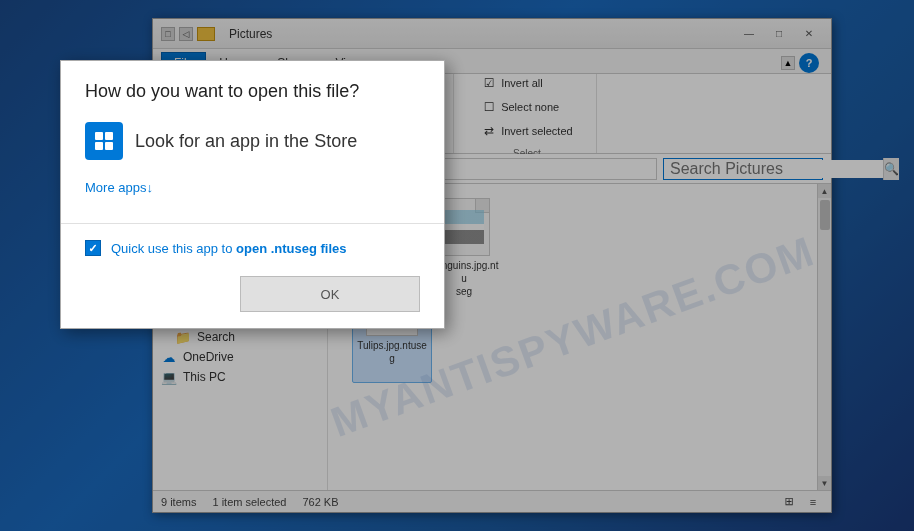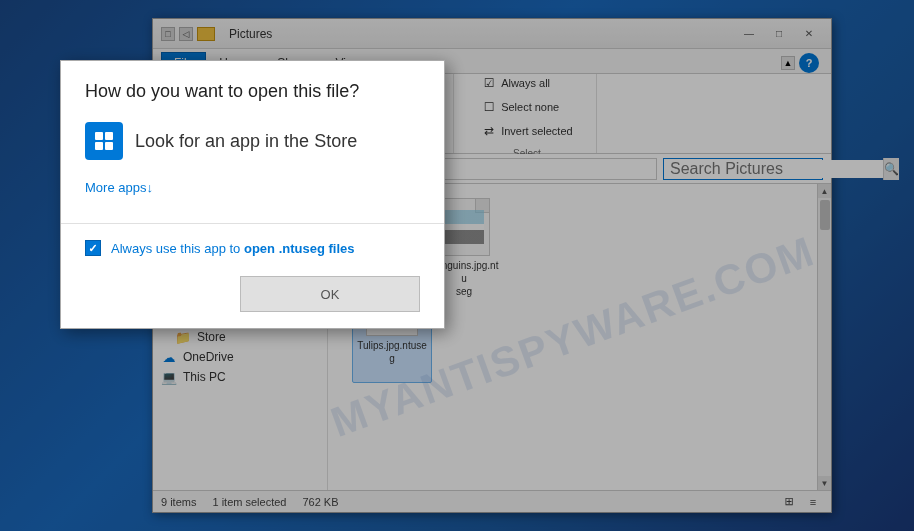--- a/index.html
+++ b/index.html
@@ -543,21 +543,21 @@
             <span style="font-size:10px;">Properties</span>
           </div>
         </div>
         <span class="ribbon-group-label">Open</span>
       </div>
 
       <div class="ribbon-group">
         <div class="select-group">
           <div class="ribbon-btn-small">
             <div class="ribbon-icon-small">☑</div>
-            <span>Always all</span>
+            <span>Invert all</span>
           </div>
           <div class="ribbon-btn-small">
             <div class="ribbon-icon-small">☐</div>
             <span>Select none</span>
           </div>
           <div class="ribbon-btn-small">
             <div class="ribbon-icon-small">⇄</div>
             <span>Invert selected</span>
           </div>
         </div>
@@ -606,21 +606,21 @@
       <div class="sidebar-item" style="padding-left:22px;">
         <span class="sidebar-icon folder-yellow">📁</span>
         <span>STOPDecrypter</span>
       </div>
       <div class="sidebar-item" style="padding-left:22px;">
         <span class="sidebar-icon folder-yellow">📁</span>
         <span>Test</span>
       </div>
       <div class="sidebar-item" style="padding-left:22px;">
         <span class="sidebar-icon folder-yellow">📁</span>
-        <span>Store</span>
+        <span>Search</span>
       </div>
       <div class="sidebar-item">
         <span class="sidebar-icon" style="color:#0078d7;">☁</span>
         <span>OneDrive</span>
       </div>
       <div class="sidebar-item">
         <span class="sidebar-icon">💻</span>
         <span>This PC</span>
       </div>
     </div>
@@ -702,21 +702,21 @@
       </div>
     </div>
 
     <div class="dialog-divider"></div>
 
     <div class="dialog-body">
 
       <div class="dialog-checkbox-row">
         <div class="checkbox-box">✓</div>
         <span class="checkbox-label">
-          <span>Always use this app to </span><span style="color:#0078d7;font-weight:bold;">open .ntuseg files</span>
+          <span>Quick use this app to </span><span style="color:#0078d7;font-weight:bold;">open .ntuseg files</span>
         </span>
       </div>
     </div>
 
     <div class="dialog-footer">
       <button class="ok-btn">OK</button>
     </div>
   </div>
 </div>
 

